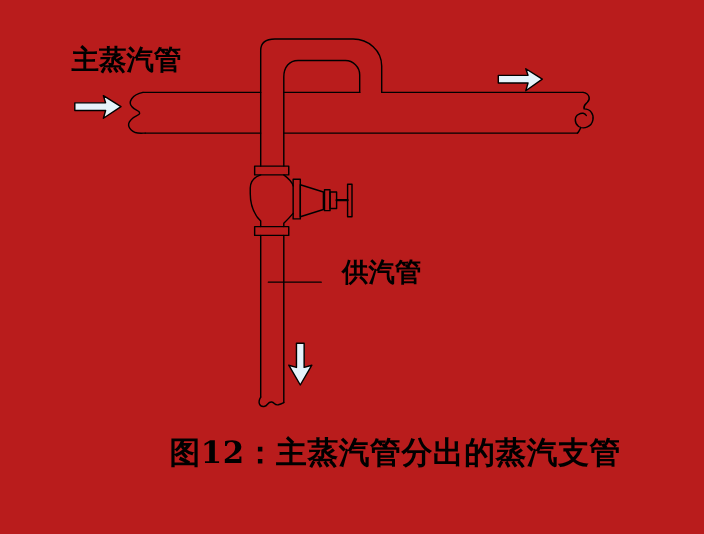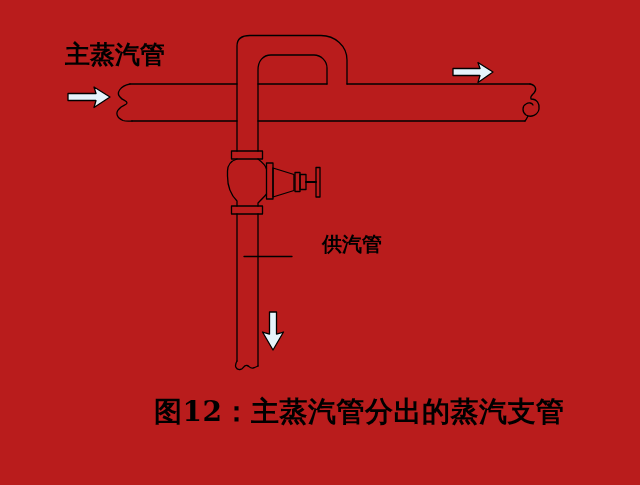--- a/index.html
+++ b/index.html
@@ -20,21 +20,21 @@
   }
   svg.lineart .arrow{fill:#e6f3fb;}
   .label{
     position:absolute;
     color:#000000;
     font-weight:bold;
     white-space:nowrap;
     line-height:1.05;
   }
   .label-main{left:65px;top:42px;font-size:25px;}
-  .label-supply{left:322px;top:234px;font-size:20px;}
+  .label-supply{left:311px;top:234px;font-size:24px;}
   .label-supply-paren{left:298px;top:258px;font-size:24px;}
   .label-caption{left:154px;top:397px;font-size:28px;letter-spacing:0.5px;}
 </style>
 </head>
 <body>
 
 <div class="stage">
 
   <svg class="lineart" width="640" height="485" viewBox="0 0 640 485">
 

